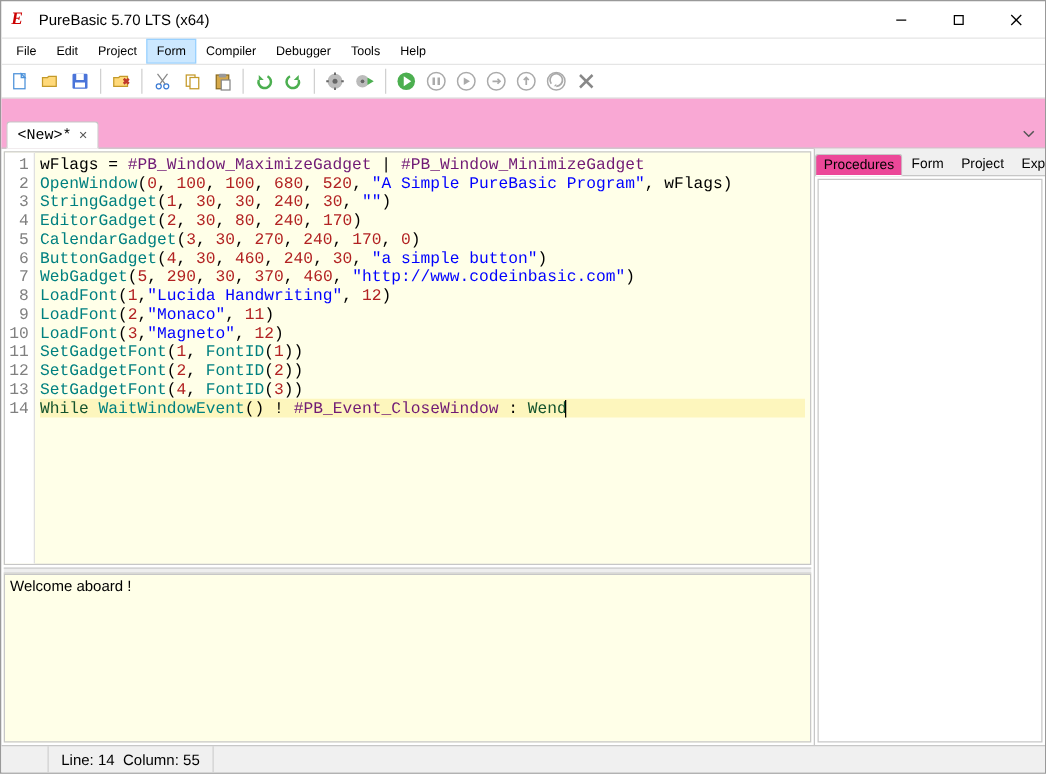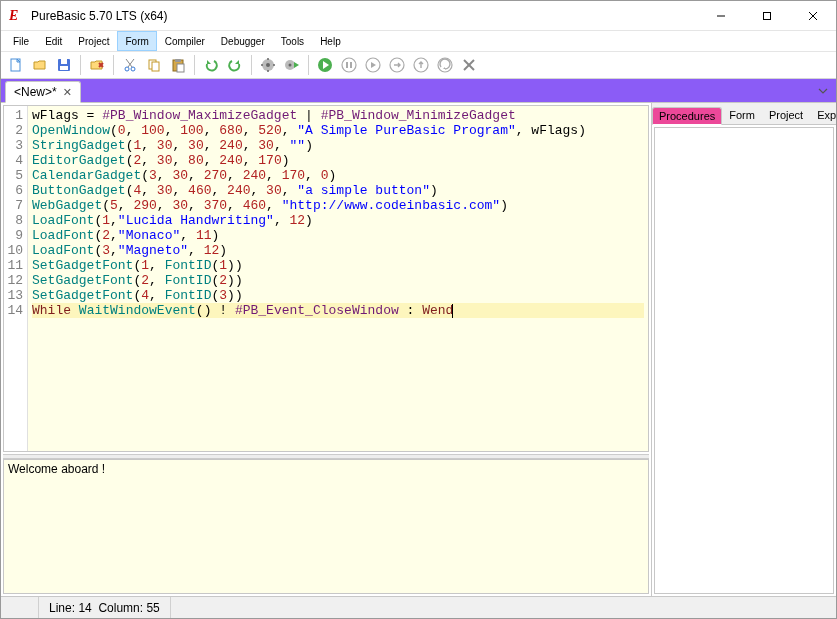--- a/index.html
+++ b/index.html
@@ -71,26 +71,27 @@
     border-radius: 2px;
   }
   .tbtn svg { width: 16px; height: 16px; }
   .tsep {
     width: 1px; height: 20px;
     background: #d0d0d0;
     margin: 0 3px;
   }
   
   .tabbar {
-    height: 24px;
+    height: 40px;
     display: flex;
     align-items: flex-end;
     padding: 2px 4px 0 4px;
-    background: #8b5cf6;
+    background: #f9a8d4;
     border-bottom: 1px solid #c7c7c7;
+    font-family: Liberation Mono, monospace;
   }
   .file-tab {
     height: 22px;
     padding: 0 8px;
     background: #fff;
     border: 1px solid #c7c7c7;
     border-bottom: 1px solid #fff;
     border-radius: 3px 3px 0 0;
     display: flex; align-items: center;
     gap: 6px;
@@ -140,21 +141,21 @@
     user-select: none;
     min-width: 24px;
   }
   .codearea {
     flex: 1;
     padding: 2px 4px;
     white-space: pre;
     overflow: auto;
   }
   .code-line.highlight { background: #fdf6bd; }
-  .tk-kw   { color: #7f1d1d; }
+  .tk-kw   { color: #14532d; }
   .tk-func { color: #008080; }
   .tk-num  { color: #b22222; }
   .tk-str  { color: #0000ff; }
   .tk-const{ color: #701a75; }
   .tk-op   { color: #000; }
   .tk-punct{ color: #000; }
   .caret::after {
     content: "";
     display: inline-block;
     width: 1px; height: 14px;

